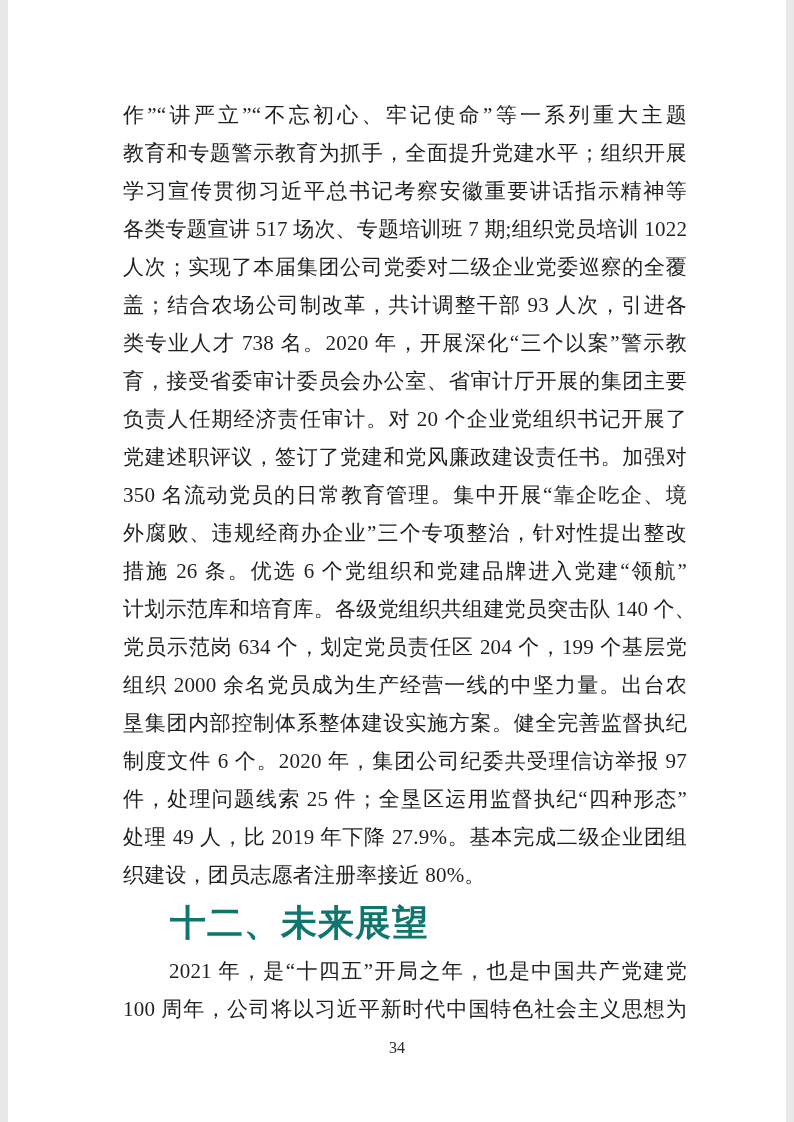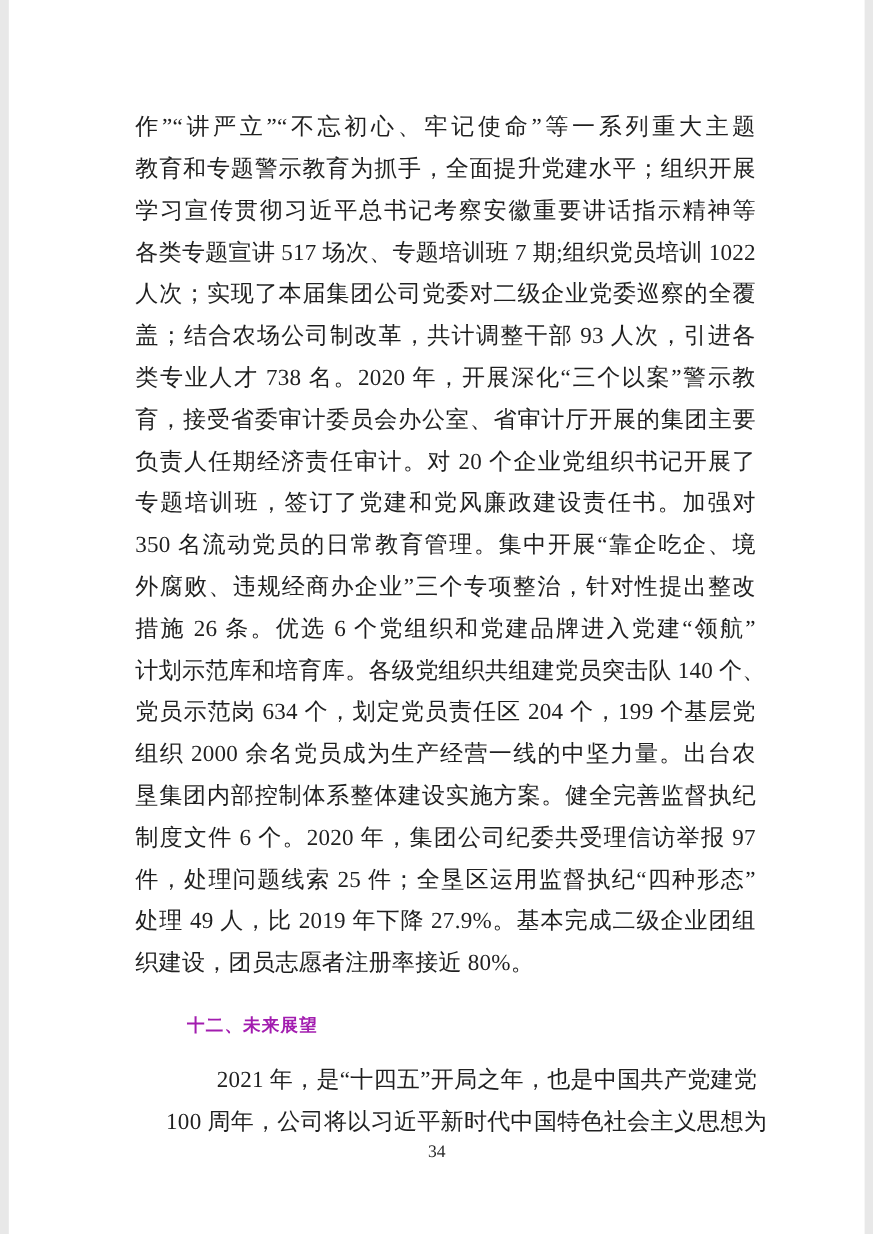--- a/index.html
+++ b/index.html
@@ -35,33 +35,32 @@
     letter-spacing: 0.2px;
   }
   .line.end {
     text-align-last: left;
     -moz-text-align-last: left;
   }
   .line.indent {
     text-indent: 46px;
   }
   .section-heading {
-    margin-top: 22px;
+    margin-top: 12px;
     margin-left: 47px;
     height: 34px;
     line-height: 34px;
-    font-size: 16px;
+    font-size: 36px;
     font-weight: bold;
     font-family: "Liberation Sans", "DejaVu Sans", sans-serif;
-    color: #a21caf;
+    color: #0f766e;
     letter-spacing: 1px;
   }
   .para2 {
     margin-top: 12px;
-    margin-left: 28px;
   }
   .page-number {
     position: absolute;
     left: 0;
     top: 1038px;
     width: 100%;
     text-align: center;
     font-size: 16px;
     line-height: 20px;
     color: #2a2a2a;
@@ -75,21 +74,21 @@
 
     <div class="line">作”“讲严立”“不忘初心、牢记使命”等一系列重大主题</div>
     <div class="line">教育和专题警示教育为抓手，全面提升党建水平；组织开展</div>
     <div class="line">学习宣传贯彻习近平总书记考察安徽重要讲话指示精神等</div>
     <div class="line">各类专题宣讲 517 场次、专题培训班 7 期;组织党员培训 1022</div>
     <div class="line">人次；实现了本届集团公司党委对二级企业党委巡察的全覆</div>
     <div class="line">盖；结合农场公司制改革，共计调整干部 93 人次，引进各</div>
     <div class="line">类专业人才 738 名。2020 年，开展深化“三个以案”警示教</div>
     <div class="line">育，接受省委审计委员会办公室、省审计厅开展的集团主要</div>
     <div class="line">负责人任期经济责任审计。对 20 个企业党组织书记开展了</div>
-    <div class="line">专题培训班，签订了党建和党风廉政建设责任书。加强对</div>
+    <div class="line">党建述职评议，签订了党建和党风廉政建设责任书。加强对</div>
     <div class="line">350 名流动党员的日常教育管理。集中开展“靠企吃企、境</div>
     <div class="line">外腐败、违规经商办企业”三个专项整治，针对性提出整改</div>
     <div class="line">措施 26 条。优选 6 个党组织和党建品牌进入党建“领航”</div>
     <div class="line">计划示范库和培育库。各级党组织共组建党员突击队 140 个、</div>
     <div class="line">党员示范岗 634 个，划定党员责任区 204 个，199 个基层党</div>
     <div class="line">组织 2000 余名党员成为生产经营一线的中坚力量。出台农</div>
     <div class="line">垦集团内部控制体系整体建设实施方案。健全完善监督执纪</div>
     <div class="line">制度文件 6 个。2020 年，集团公司纪委共受理信访举报 97</div>
     <div class="line">件，处理问题线索 25 件；全垦区运用监督执纪“四种形态”</div>
     <div class="line">处理 49 人，比 2019 年下降 27.9%。基本完成二级企业团组</div>

